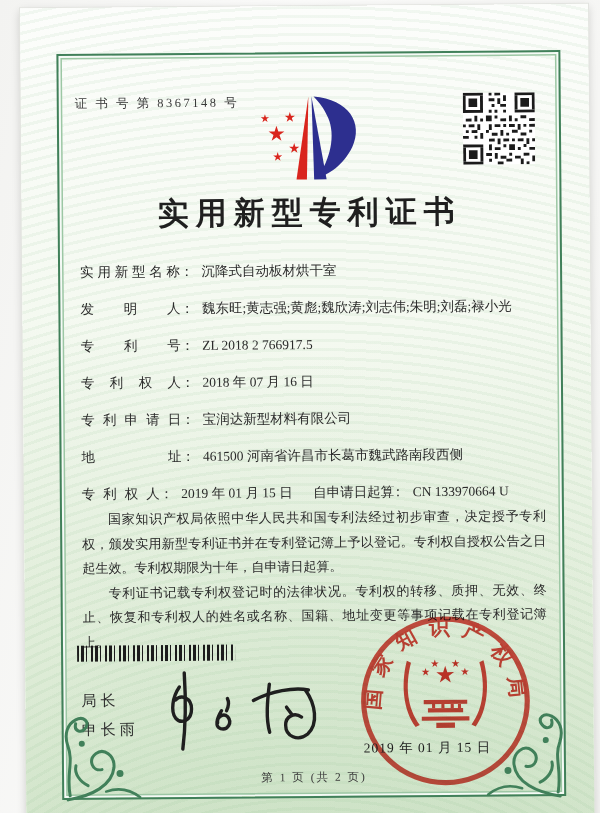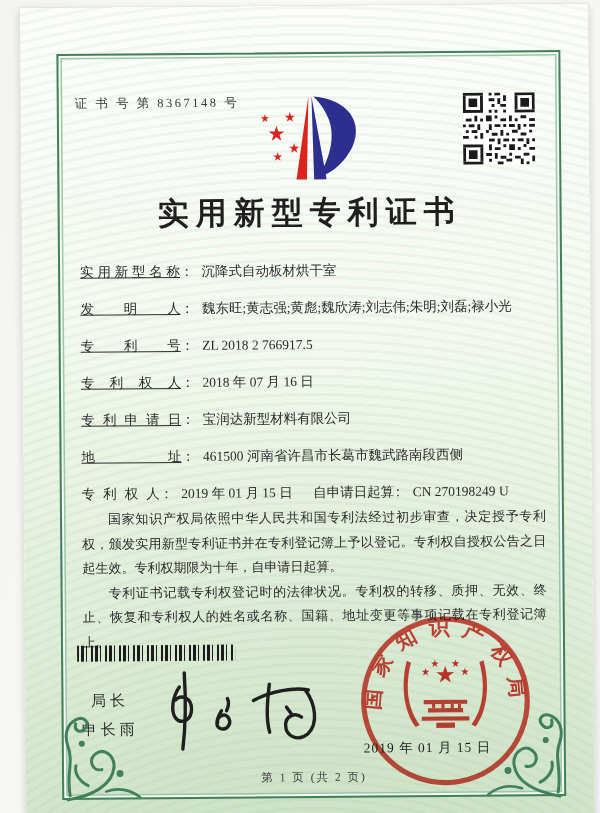--- a/index.html
+++ b/index.html
@@ -16,32 +16,32 @@
   .frame{position:absolute;left:36px;top:46px;width:500px;height:742px;
     border:2.5px solid #41805a;
     box-shadow:inset 0 0 0 2px rgba(255,255,255,.9), inset 0 0 0 3.5px #9cc7a4;}
   .cert-number{position:absolute;left:16px;top:40px;font-size:12.5px;letter-spacing:2.5px;color:#3a3a3a;}
   .logo{position:absolute;left:176px;top:32px;width:140px;height:104px;}
   .qr{position:absolute;left:404px;top:40px;width:72px;height:72px;}
   .title{position:absolute;left:0;right:0;top:138px;text-align:center;
     font-size:31px;font-weight:600;letter-spacing:7px;color:#1f1f1f;}
   .fields{position:absolute;left:20px;right:16px;top:208px;font-size:13.5px;}
   .field-row{height:37px;white-space:nowrap;}
-  .f-label{display:inline-block;width:100px;text-align:justify;text-align-last:justify;vertical-align:top;text-decoration:underline;}
+  .f-label{display:inline-block;width:100px;text-align:justify;text-align-last:justify;vertical-align:top;}
   .f-colon{display:inline-block;margin-right:8px;}
   .grant-row{position:absolute;left:20px;right:16px;top:430px;font-size:13.5px;white-space:nowrap;}
   .grant-left{display:inline-block;width:228px;}
   .g-label{display:inline-block;width:78px;text-align:justify;text-align-last:justify;}
   .paras{position:absolute;left:20px;right:16px;top:452px;font-size:13px;line-height:24.5px;text-align:justify;}
   .paras p{margin:0;text-indent:2em;}
   .barcode{position:absolute;left:14px;top:590px;width:158px;height:16px;
     background:repeating-linear-gradient(90deg,#1c1c1c 0 2px,transparent 2px 4px,#1c1c1c 4px 7px,transparent 7px 9px,#1c1c1c 9px 10px,transparent 10px 14px);}
   .signer{position:absolute;left:18px;top:636px;font-size:15px;letter-spacing:4px;
     font-family:"Liberation Sans","DejaVu Sans",sans-serif;color:#2e2e2e;}
-  .signer div{margin-bottom:10px;text-align:center;}
+  .signer div{margin-bottom:10px;}
   .signature{position:absolute;left:82px;top:610px;width:205px;height:92px;}
   .seal{position:absolute;left:294px;top:560px;width:176px;height:176px;mix-blend-mode:multiply;opacity:.93;}
   .seal-date{position:absolute;left:300px;top:686px;width:170px;font-size:13.5px;letter-spacing:1px;color:#1d1d1d;}
   .footer{position:absolute;left:0;right:0;top:716px;text-align:center;font-size:11.5px;letter-spacing:2px;color:#3a3a3a;}
   .ornament{position:absolute;width:92px;height:118px;bottom:-6px;}
   .ornament.left{left:-6px;}
   .ornament.right{right:-6px;transform:scaleX(-1);}
 </style>
 </head>
 <body>
@@ -117,21 +117,21 @@
       <div class="field-row">
         <span class="f-label">地址</span><span class="f-colon">：</span><span>461500 河南省许昌市长葛市魏武路南段西侧</span>
       </div>
     </div>
 
     <div class="grant-row">
       <span class="grant-left">
         <span class="g-label">专利权人</span><span class="f-colon">：</span><span>2019 年 01 月 15 日</span>
       </span>
       <span>
-        <span class="g-label">自申请日起算</span><span class="f-colon">：</span><span>CN 270198249 U</span>
+        <span class="g-label">自申请日起算</span><span class="f-colon">：</span><span>CN 133970664 U</span>
       </span>
     </div>
 
     <div class="paras">
       <p>国家知识产权局依照中华人民共和国专利法经过初步审查，决定授予专利权，颁发实用新型专利证书并在专利登记簿上予以登记。专利权自授权公告之日起生效。专利权期限为十年，自申请日起算。</p>
       <p>专利证书记载专利权登记时的法律状况。专利权的转移、质押、无效、终止、恢复和专利权人的姓名或名称、国籍、地址变更等事项记载在专利登记簿上。</p>
     </div>
 
     <div class="barcode"></div>
 

